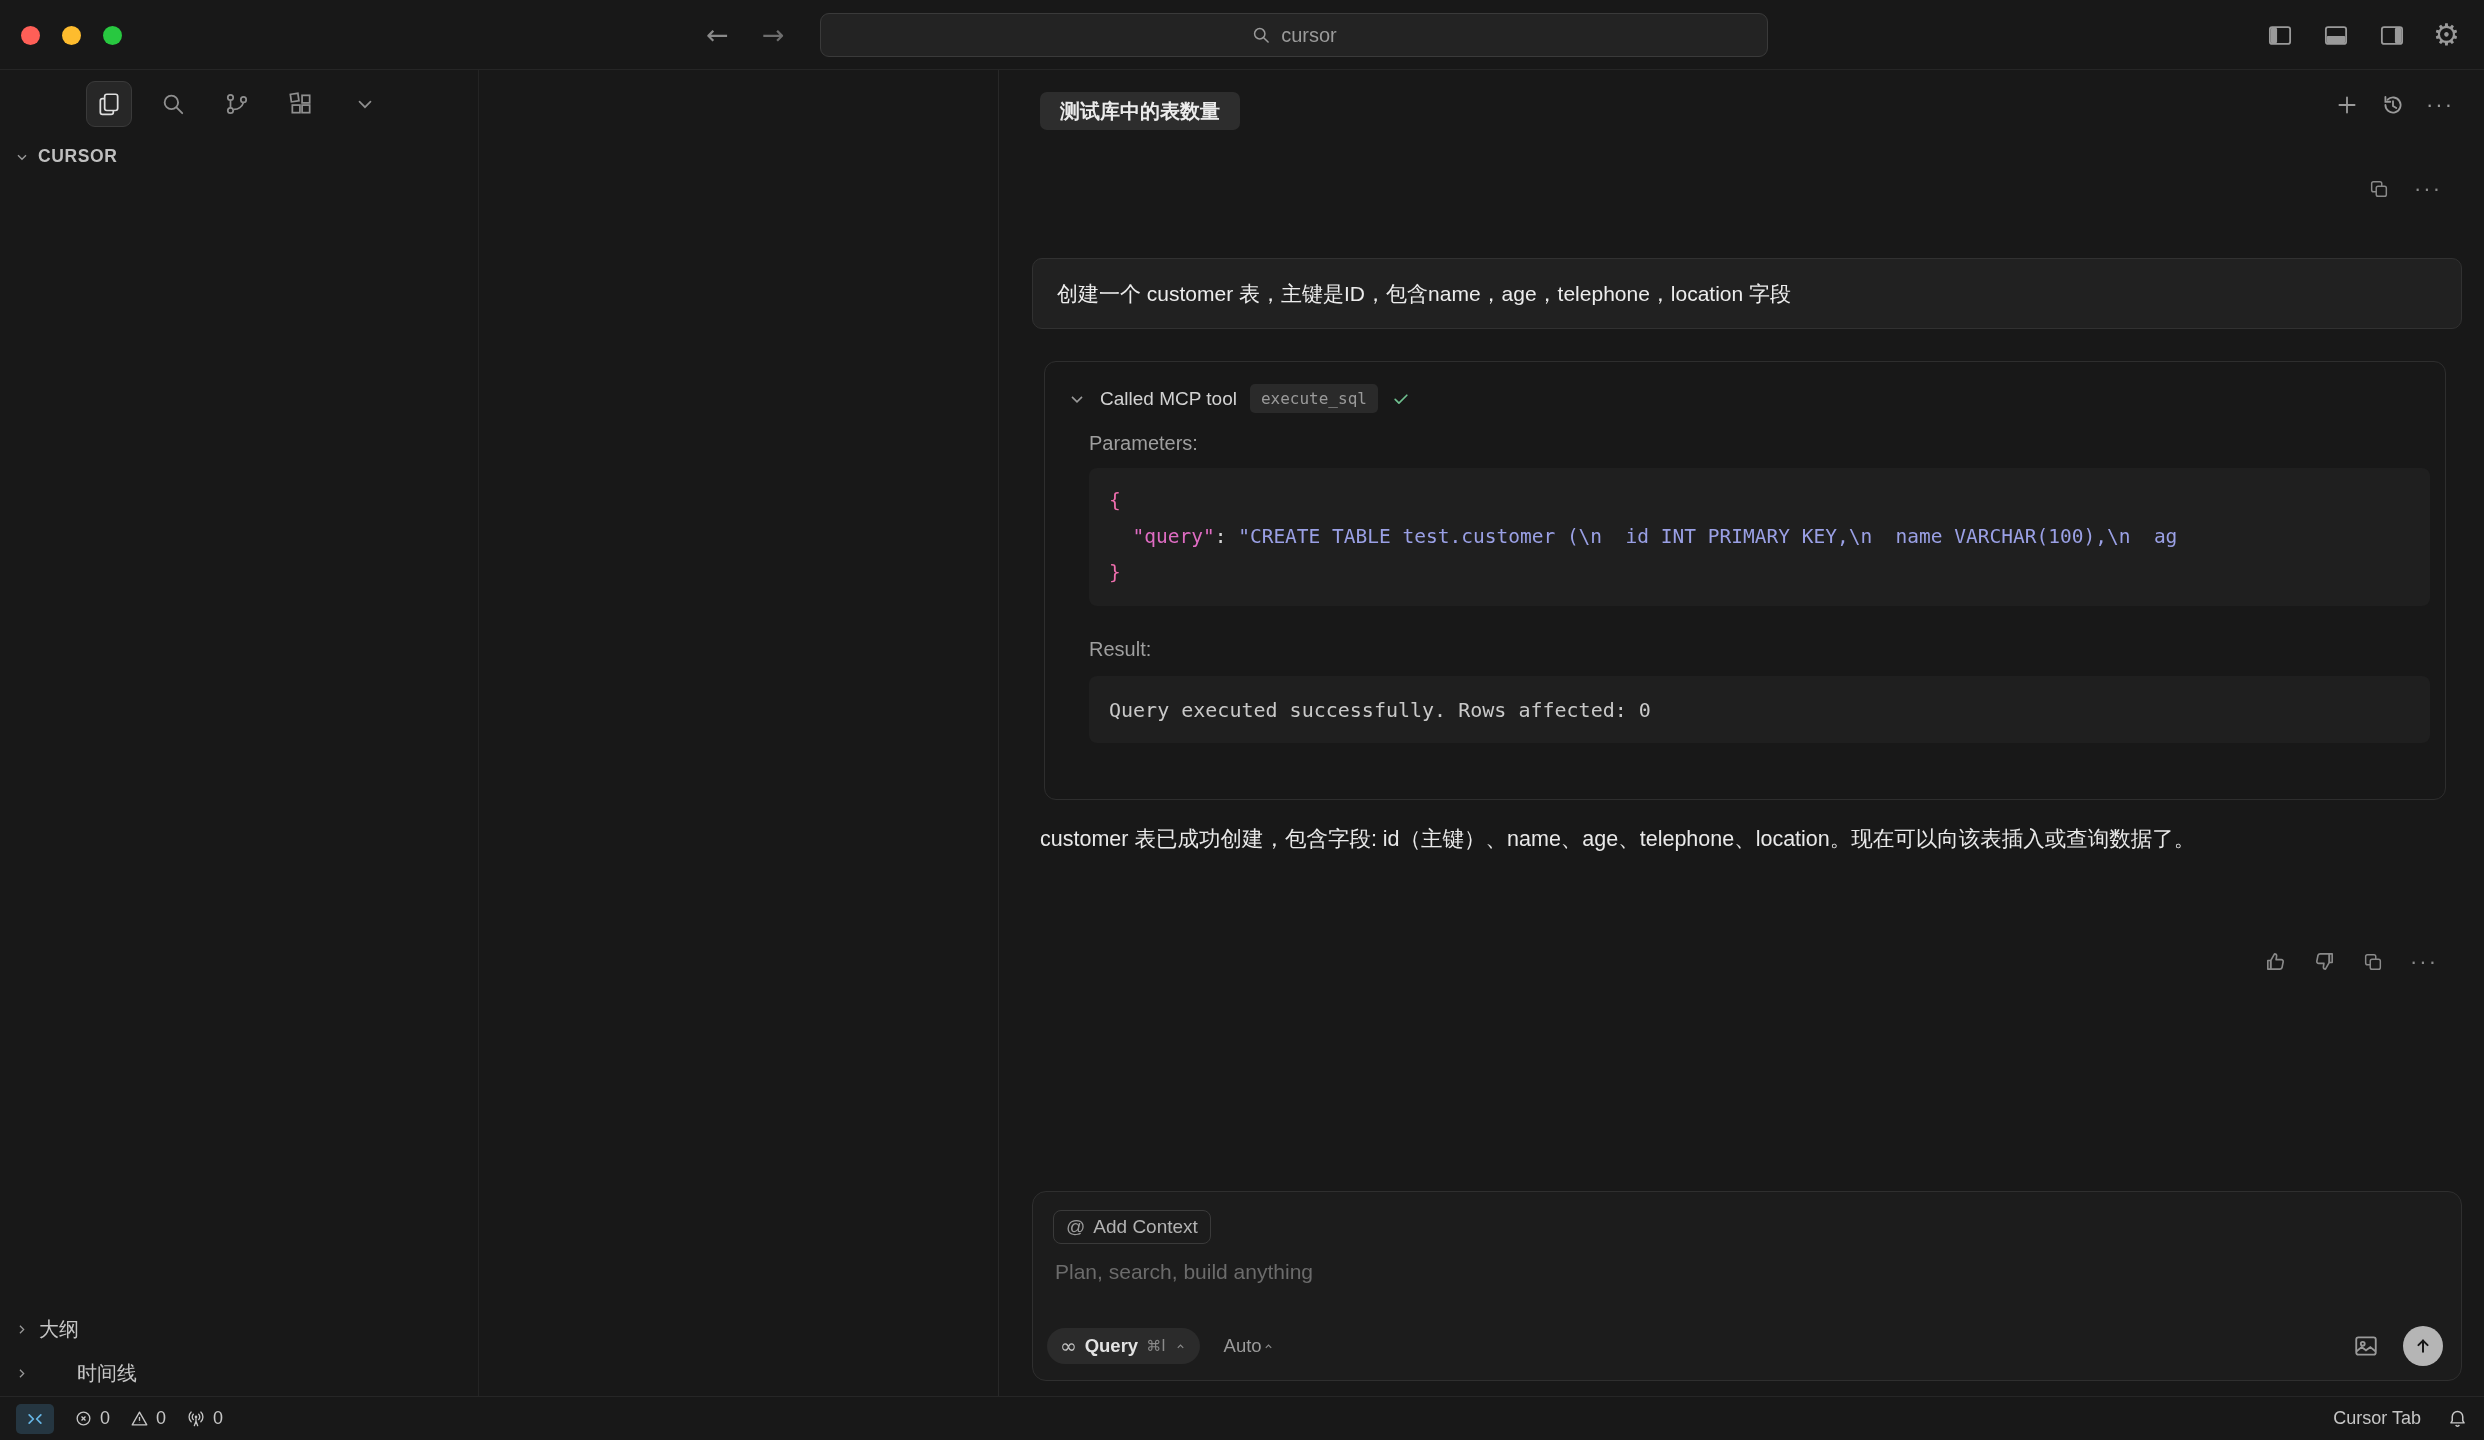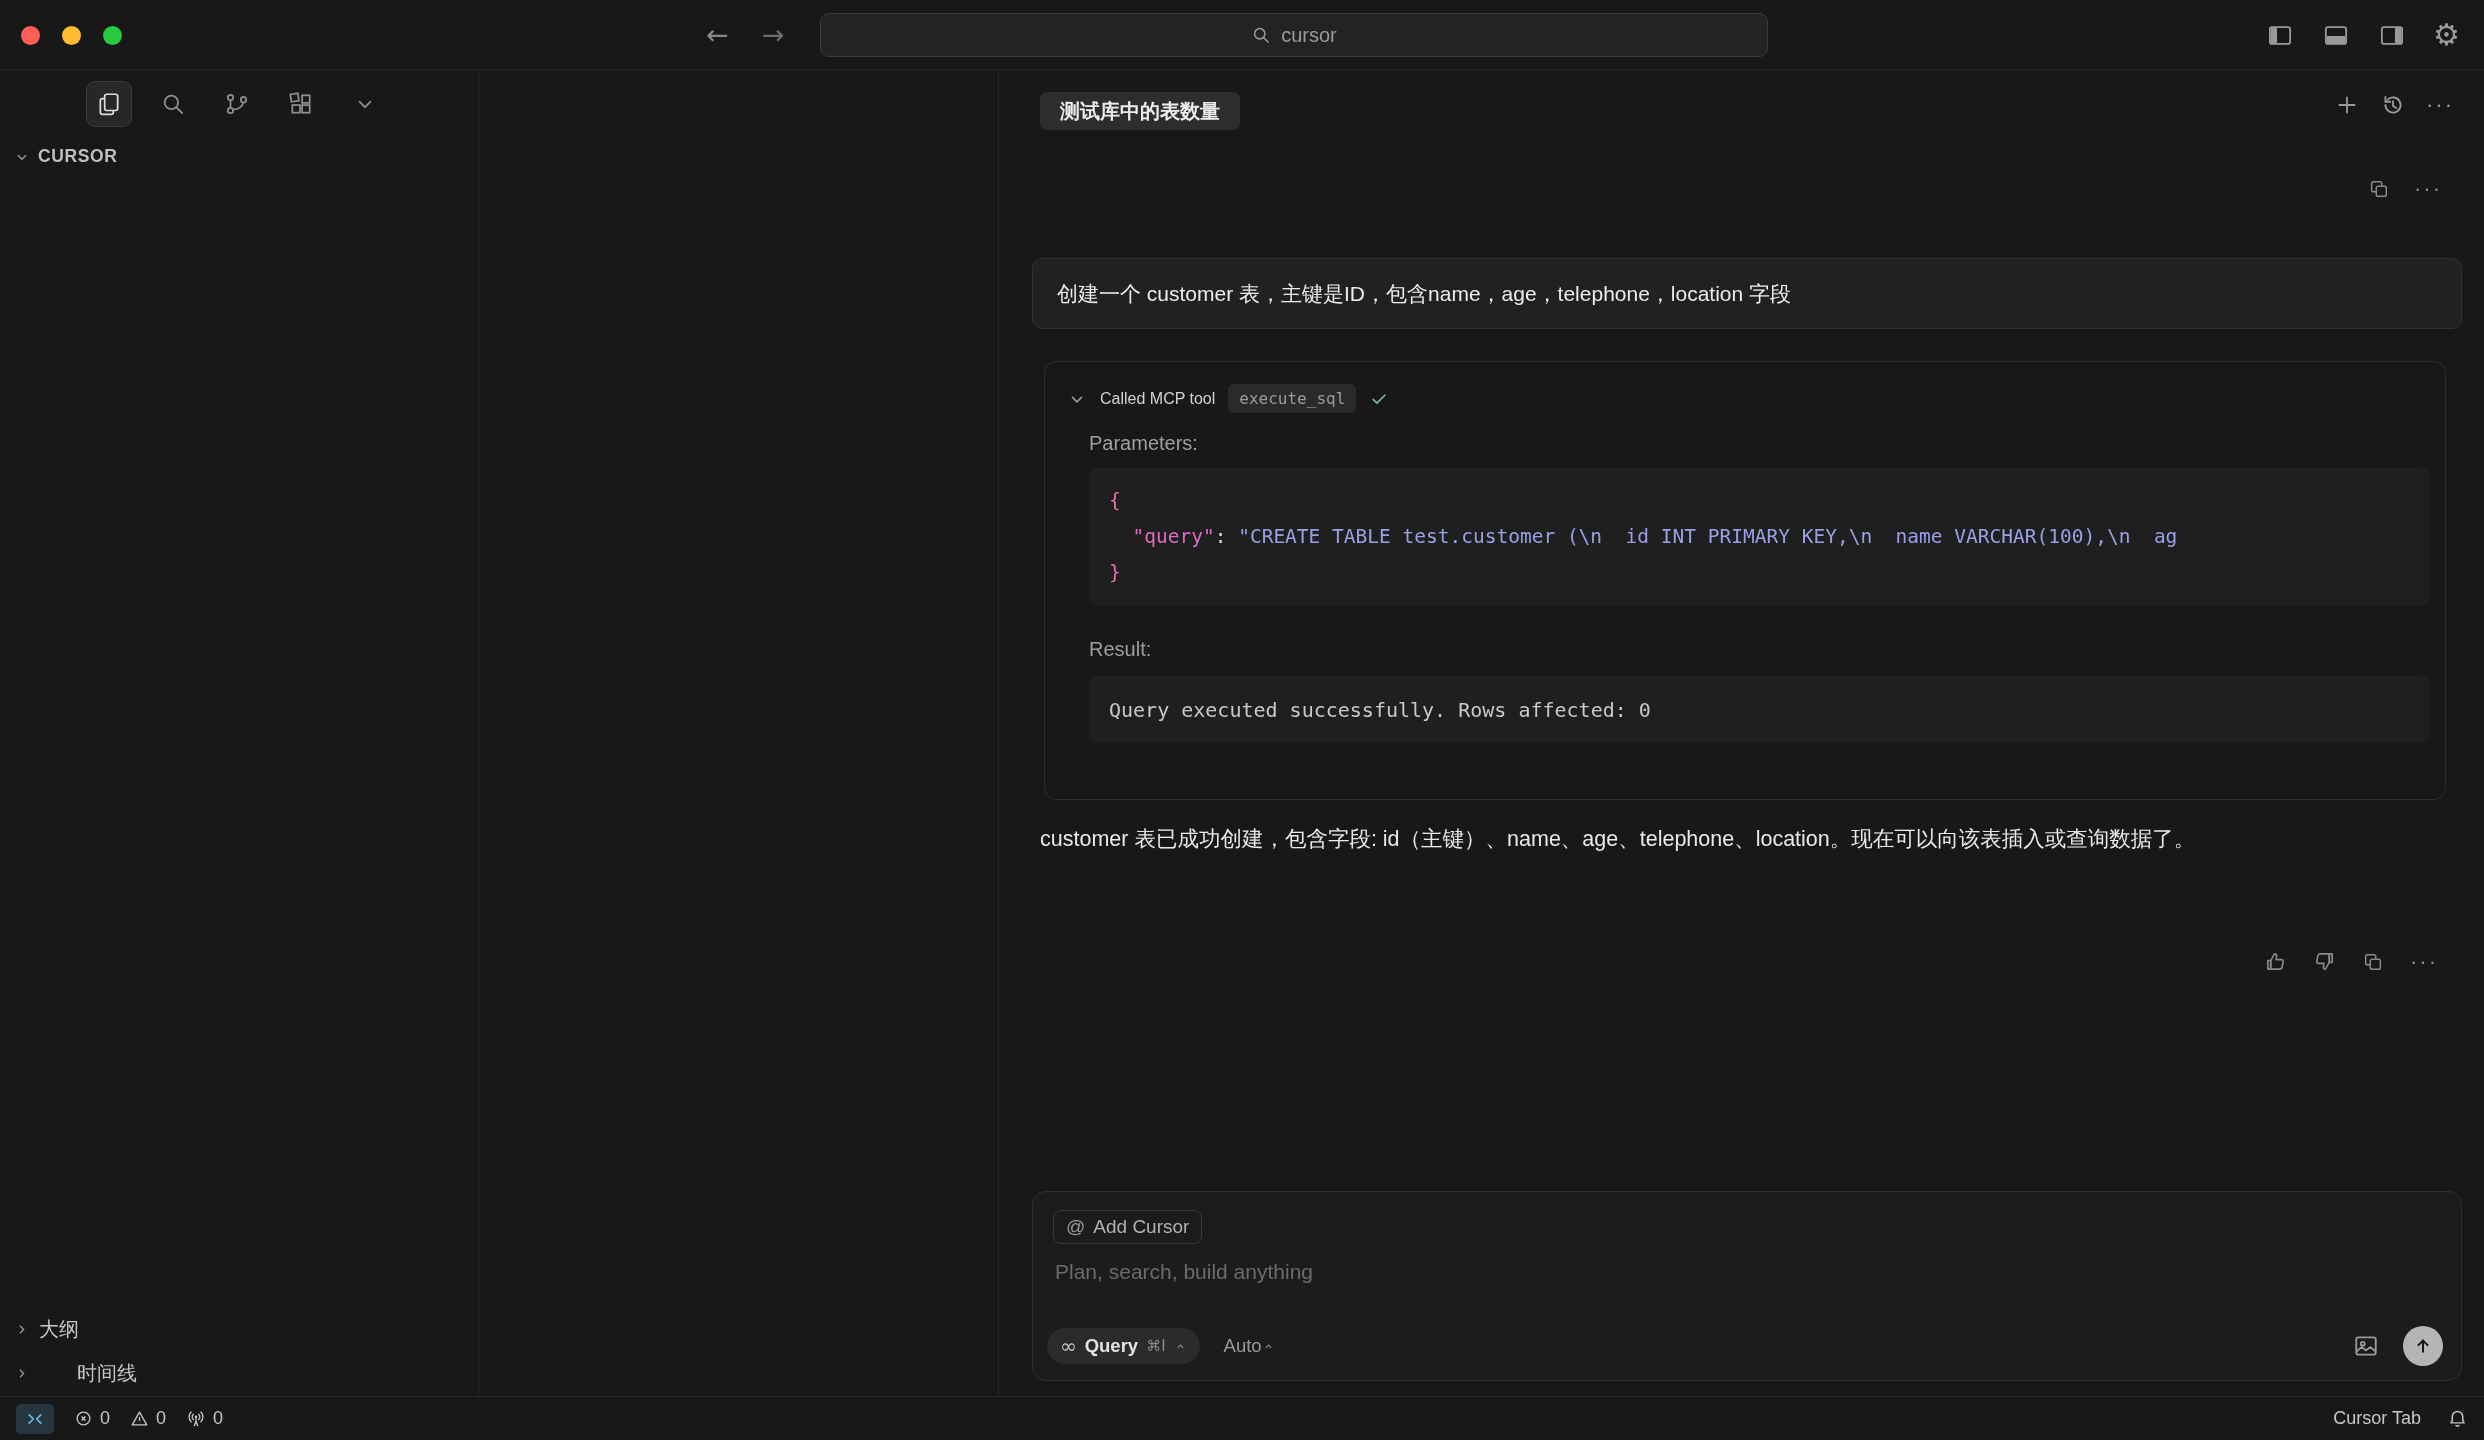--- a/index.html
+++ b/index.html
@@ -55,21 +55,21 @@
 
   .user-bubble {
     position:absolute; left:33px; top:188px; width:1430px; min-height:71px;
     background:#212121; border:1px solid #313131; border-radius:10px;
     display:flex; align-items:center; padding:0 24px;
     color:#ececec; font-size:21px;
   }
 
   .tool-card { position:absolute; left:45px; top:291px; width:1402px; height:439px; border:1px solid #2e2e2e; border-radius:12px; }
   .tool-head { position:absolute; top:22px; left:22px; display:flex; align-items:center; gap:13px; }
-  .tool-head-label { color:#d2d2d2; font-size:16px; font-weight:500; }
+  .tool-head-label { color:#d2d2d2; font-size:19px; font-weight:500; }
   .tool-badge { background:#2a2a2a; border-radius:5px; padding:5px 11px; color:#9a9a9a; font-size:16px; font-family:"DejaVu Sans Mono","Liberation Mono",monospace; }
   .tool-check { color:#6fbf8f; }
   .tool-label { position:absolute; left:44px; color:#9f9f9f; font-size:20px; }
   .lbl-params { top:70px; }
   .lbl-result { top:276px; }
   .code-block { position:absolute; top:106px; left:44px; width:1341px; height:138px; background:#1f1f1f; border-radius:8px; padding:15px 20px; overflow:hidden; }
   .code-line { white-space:pre; font-family:"DejaVu Sans Mono","Liberation Mono",monospace; font-size:19.5px; line-height:36px; }
   .tok-punc { color:#ef6eae; }
   .tok-key  { color:#df6cc3; }
   .tok-plain{ color:#d4d4d4; }
@@ -301,21 +301,21 @@
             <rect x="9" y="9" width="11" height="11" rx="2"></rect>
             <path d="M15 9V6a2 2 0 0 0-2-2H6a2 2 0 0 0-2 2v7a2 2 0 0 0 2 2h3"></path>
           </svg>
       </span>
       <span class="ellipsis-glyph">···</span>
     </div>
 
     <div class="input-box">
       <div class="ctx-chip">
         <span class="at-glyph">@</span>
-        <span>Add Cursor</span>
+        <span>Add Context</span>
       </div>
 
       <input class="chat-input" type="text" placeholder="Plan, search, build anything" style="">
 
       <div class="input-bottom">
         <div class="agent-pill">
           <span class="inf-glyph">∞</span>
           <span class="agent-label">Query</span>
           <span class="agent-shortcut">⌘I</span>
           <span class="chev-mini">

